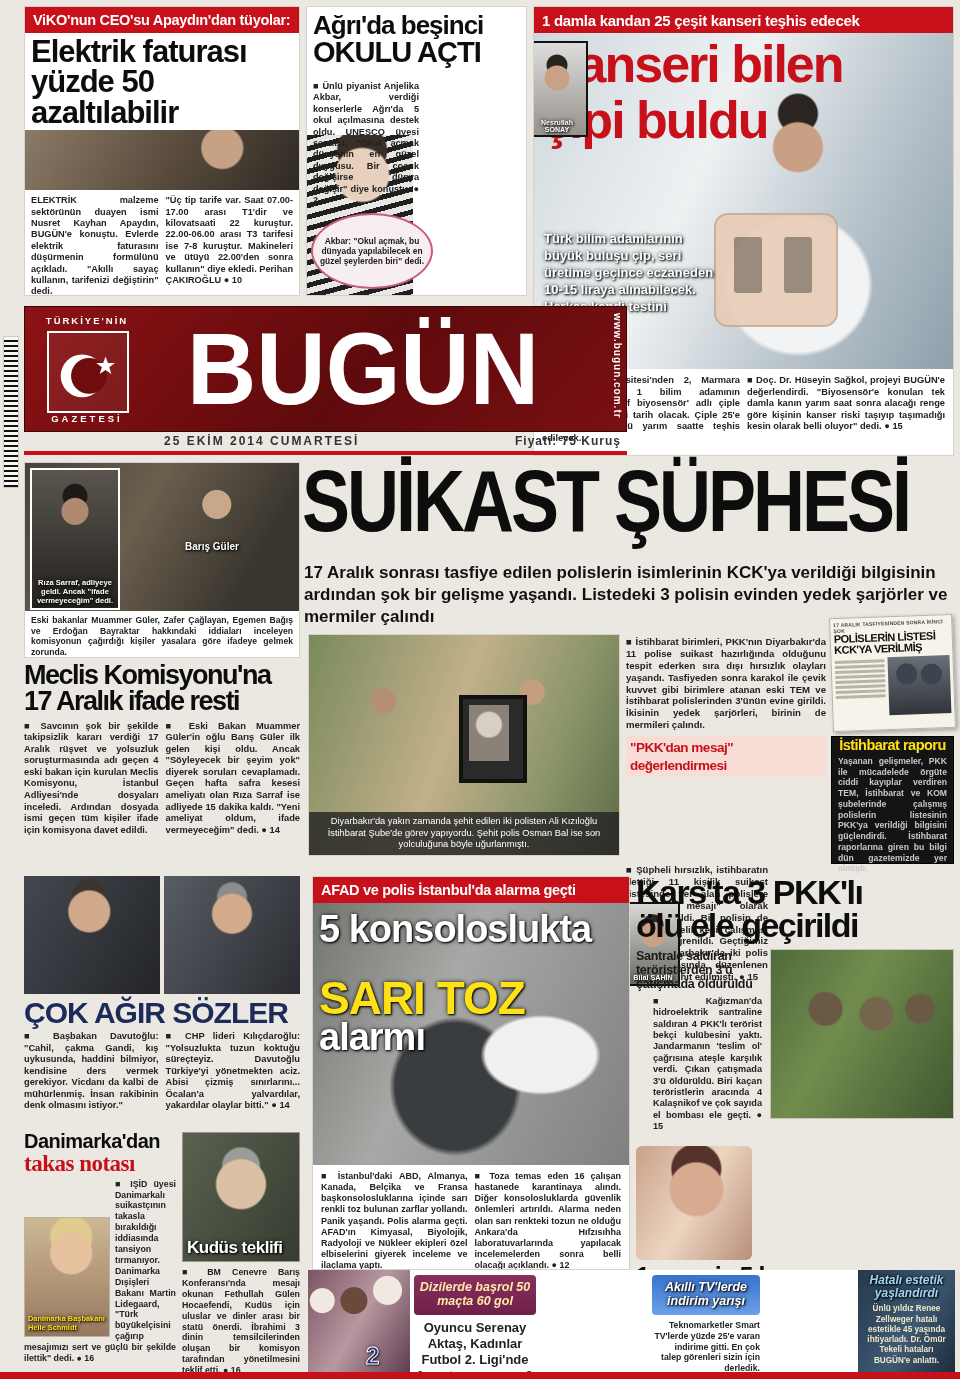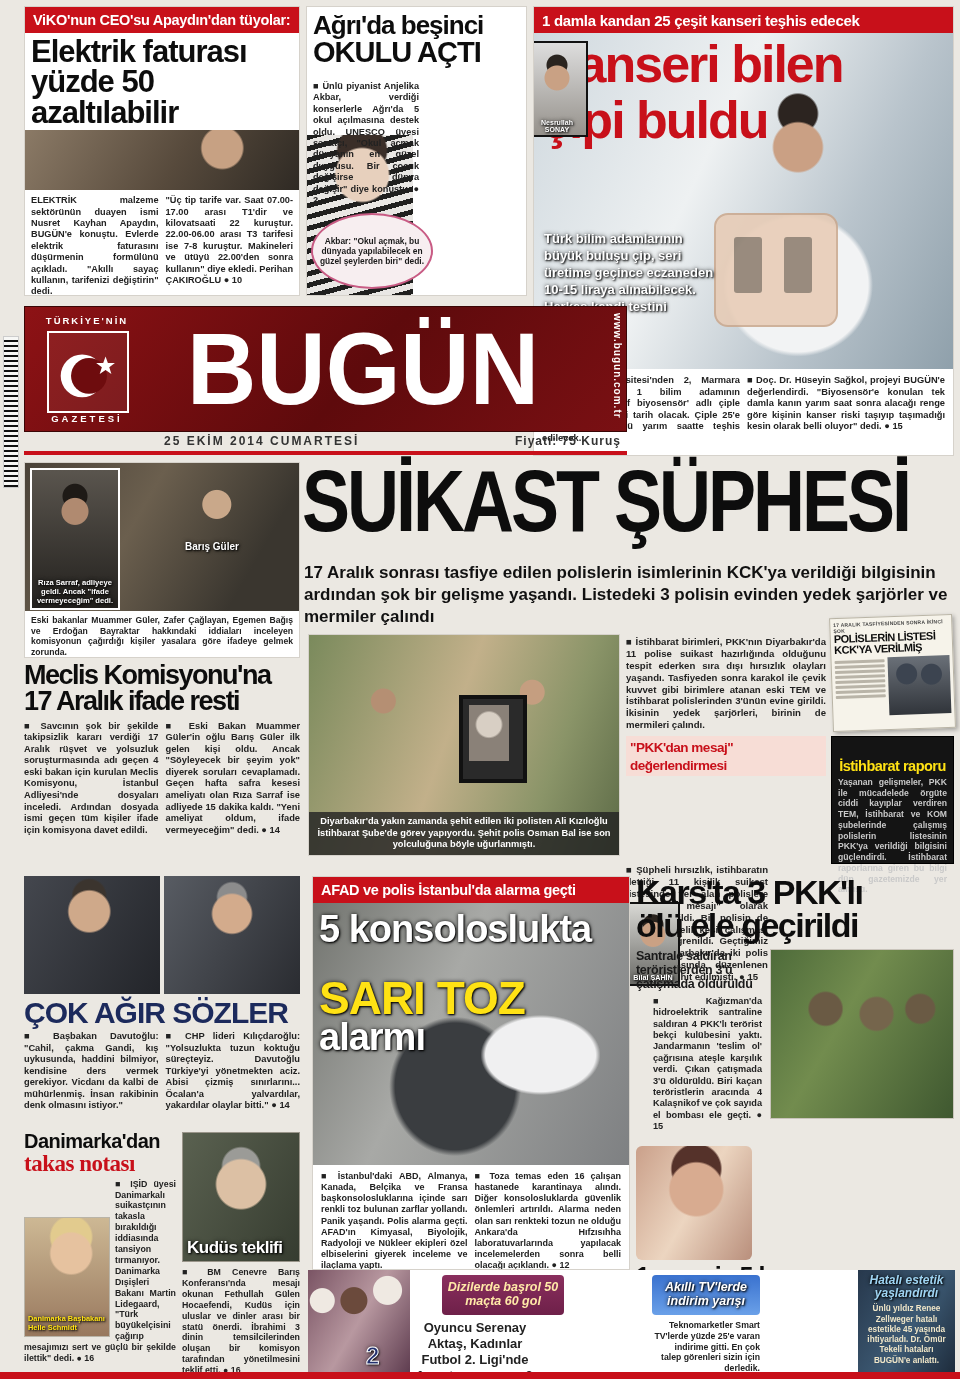--- a/index.html
+++ b/index.html
@@ -56,21 +56,21 @@
             radial-gradient(circle at 55% 16%,#e2cb8e 0 20px,transparent 22px),
             linear-gradient(#cdb894,#98785e);}
   .ph-gulen{background:radial-gradient(circle at 50% 40%,#dcc0a4 0 24px,transparent 26px),
             radial-gradient(circle at 50% 26%,#9b9b97 0 18px,transparent 20px),
             linear-gradient(120deg,#5a6150,#363c30);}
   .ph-serenay{background:radial-gradient(circle at 78% 20%,#efe9e2 0 14px,transparent 15px),
               radial-gradient(circle at 14% 30%,#efe9e2 0 12px,transparent 13px),
               radial-gradient(circle at 45% 30%,#6b4a3c 0 13px,transparent 14px),
               linear-gradient(120deg,#7a5464,#b898a0 50%,#5f3d50);}
   .cap-overlay{position:absolute;left:0;right:0;bottom:0;background:rgba(35,35,35,.82);
-               color:#fff;font-weight:bold;text-align:center;padding:4px 8px;}
+               color:#fff;font-weight:normal;text-align:center;padding:4px 8px;}
   .shadowtxt{text-shadow:1px 1px 2px #000,0 0 4px rgba(0,0,0,.8);}
   .fakeline{height:3px;background:#b9b4a8;margin:2px 0;border-radius:1px;}
 </style>
 </head>
 <body>
 
 <div class="abs box" style="left:24px;top:6px;width:276px;height:290px;">
   <div class="kicker" style="height:26px;font-size:14.5px;">ViKO'nun CEO'su Apaydın'dan tüyolar:</div>
   <div style="padding:4px 6px 0 6px;">
     <div class="hl" style="font-size:31px;">Elektrik faturası</div>
@@ -193,21 +193,21 @@
       <div class="fakeline"></div>
         <div class="fakeline"></div>
         <div class="fakeline"></div>
       <div class="fakeline"></div>
         <div class="fakeline"></div>
     </div>
     <div class="photo" style="width:62px;height:58px;background:radial-gradient(circle at 30% 30%,#3c4450 0 10px,transparent 11px),radial-gradient(circle at 70% 32%,#3c4450 0 10px,transparent 11px),linear-gradient(#6a7078,#31353b);"></div>
   </div>
 </div>
 
-<div class="abs" style="left:831px;top:736px;width:123px;height:128px;background:#141414;border:1px solid #000;padding:21px 6px;box-sizing:border-box;">
+<div class="abs" style="left:831px;top:736px;width:123px;height:128px;background:#141414;border:1px solid #000;padding:0 6px;box-sizing:border-box;">
   <div style="color:#ffe214;font-size:14.5px;font-weight:bold;text-align:center;letter-spacing:-0.5px;">İstihbarat raporu</div>
   <div style="color:#c9c9c9;font-size:8.6px;font-weight:bold;line-height:1.25;margin-top:3px;text-align:justify;">Yaşanan gelişmeler, PKK ile mücadelede örgüte ciddi kayıplar verdiren TEM, İstihbarat ve KOM şubelerinde çalışmış polislerin listesinin PKK'ya verildiği bilgisini güçlendirdi. İstihbarat raporlarına giren bu bilgi dün gazetemizde yer almıştı.</div>
 </div>
 
 <div class="abs box" style="left:24px;top:876px;width:276px;height:250px;border:none;background:transparent;">
   <div style="display:flex;gap:4px;">
     <div class="photo ph-davut" style="width:136px;height:118px;"></div>
     <div class="photo ph-kilic" style="width:136px;height:118px;"></div>
   </div>
   <div class="hl" style="font-size:30px;color:#1c2a5c;letter-spacing:-1px;margin-top:4px;">ÇOK AĞIR SÖZLER</div>
@@ -263,21 +263,21 @@
   <div class="photo ph-gulen" style="height:128px;border:1px solid #9a958a;">
     <div class="hl shadowtxt" style="position:absolute;left:4px;bottom:4px;font-size:17px;color:#fff;letter-spacing:-0.5px;">Kudüs teklifi</div>
   </div>
   <div class="body-txt" style="font-size:8.8px;margin-top:5px;">■ BM Cenevre Barış Konferansı'nda mesajı okunan Fethullah Gülen Hocaefendi, Kudüs için uluslar ve dinler arası bir statü önerdi. İbrahimi 3 dinin temsilcilerinden oluşan bir komisyon tarafından yönetilmesini teklif etti. ● 16</div>
 </div>
 
 <div class="abs box" style="left:308px;top:1270px;width:647px;height:102px;border:none;background:#fff;">
   <div class="photo ph-serenay abs" style="left:0;top:0;width:102px;height:102px;">
     <div class="shadowtxt" style="position:absolute;left:58px;bottom:2px;color:#22306e;font-size:24px;font-weight:bold;-webkit-text-stroke:1px #fff;">2</div>
   </div>
-  <div class="abs" style="left:106px;top:5px;width:122px;height:40px;background:linear-gradient(#8a2f5e,#6e2049);border-radius:4px;display:flex;align-items:center;justify-content:center;padding:2px 4px;box-sizing:border-box;margin-left:28px;">
+  <div class="abs" style="left:106px;top:5px;width:122px;height:40px;background:linear-gradient(#8a2f5e,#6e2049);border-radius:4px;display:flex;align-items:center;justify-content:center;padding:2px 4px;box-sizing:border-box;">
     <div style="color:#ffe9a8;font-size:12.5px;font-weight:bold;font-style:italic;text-align:center;line-height:1.1;">Dizilerde başrol 50 maçta 60 gol</div>
   </div>
   <div class="body-txt abs" style="left:106px;top:50px;width:122px;font-size:13px;text-align:center;">Oyuncu Serenay Aktaş, Kadınlar Futbol 2. Ligi'nde forvet oyuncusu. 2 sezonda oynadığı 50 maçta 60 gol kaydetti.</div>
 
   <div class="abs" style="left:344px;top:5px;width:108px;height:40px;background:linear-gradient(#3a72cf,#6aa0e8);border-radius:4px;display:flex;align-items:center;justify-content:center;padding:2px 4px;box-sizing:border-box;">
     <div class="shadowtxt" style="color:#fff;font-size:12.5px;font-weight:bold;font-style:italic;text-align:center;line-height:1.1;">Akıllı TV'lerde indirim yarışı</div>
   </div>
   <div class="body-txt abs" style="left:344px;top:50px;width:108px;font-size:8.7px;text-align:right;">Teknomarketler Smart TV'lerde yüzde 25'e varan indirime gitti. En çok talep görenleri sizin için derledik.</div>
 
   <div class="abs" style="left:550px;top:0;width:97px;height:102px;background:linear-gradient(120deg,#27384c,#3d5a74 55%,#1e2c3c);padding:4px 5px;box-sizing:border-box;">

